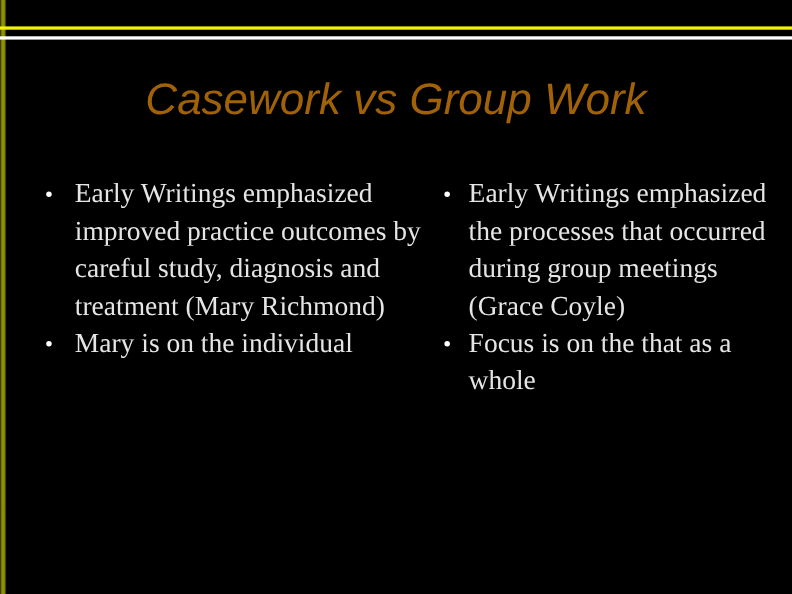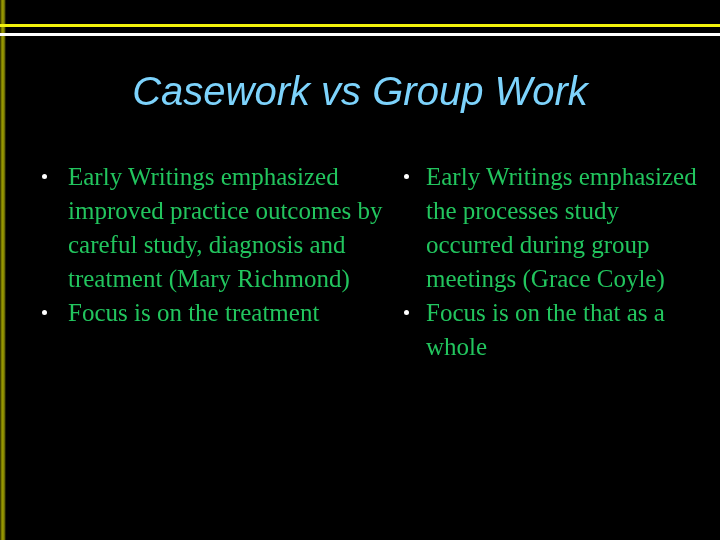--- a/index.html
+++ b/index.html
@@ -59,21 +59,21 @@
     background: #ffffff;
   }
 
   
   #title {
     position: absolute;
     left: 0;
     top: 68px;
     width: 720px;
     text-align: center;
-    color: #7dd3fc;
+    color: #a16207;
     font-family: "Liberation Sans", "DejaVu Sans", sans-serif;
     font-style: italic;
     font-weight: normal;
     font-size: 40px;
     line-height: 46px;
     letter-spacing: 0px;
     white-space: nowrap;
   }
 
   
@@ -98,21 +98,21 @@
     width: 300px;
   }
 
   .bullet-list {
     list-style: none;
     margin: 0;
     padding: 0;
   }
   .bullet-item {
     position: relative;
-    color: #22c55e;
+    color: #e5e5e5;
     font-family: "Liberation Serif", "DejaVu Serif", serif;
     font-size: 25px;
     line-height: 34px;
     padding-left: 32px;
     margin: 0;
   }
   .bullet-dot {
     position: absolute;
     left: 6px;
     top: 14px;
@@ -146,30 +146,30 @@
   <div id="body-columns">
 
     <div class="column" id="column-left">
       <ul class="bullet-list">
         <li class="bullet-item">
           <span class="bullet-dot"></span>
           <span class="bullet-text">Early Writings emphasized improved practice outcomes by careful study, diagnosis and treatment (Mary Richmond)</span>
         </li>
         <li class="bullet-item">
           <span class="bullet-dot"></span>
-          <span class="bullet-text">Focus is on the treatment</span>
+          <span class="bullet-text">Mary is on the individual</span>
         </li>
       </ul>
     </div>
 
     <div class="column" id="column-right">
       <ul class="bullet-list">
         <li class="bullet-item">
           <span class="bullet-dot"></span>
-          <span class="bullet-text">Early Writings emphasized the processes study occurred during group meetings (Grace Coyle)</span>
+          <span class="bullet-text">Early Writings emphasized the processes that occurred during group meetings (Grace Coyle)</span>
         </li>
         <li class="bullet-item">
           <span class="bullet-dot"></span>
           <span class="bullet-text">Focus is on the that as a whole</span>
         </li>
       </ul>
     </div>
 
   </div>
 

